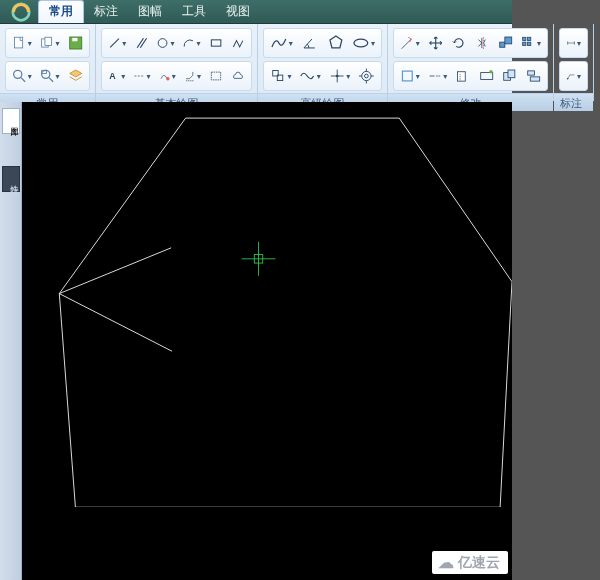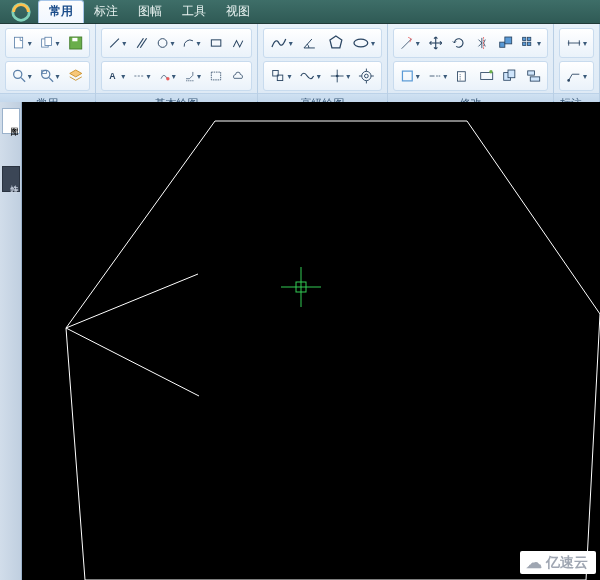--- a/index.html
+++ b/index.html
@@ -1,17 +1,17 @@
 <!DOCTYPE html>
 <html><head>
 <meta charset="utf-8">
 <style>
   * { box-sizing: border-box; margin: 0; padding: 0; font-family: "Microsoft YaHei", SimSun, sans-serif; }
   html, body { width: 600px; height: 580px; overflow: hidden; background: #555; }
-  #app { position: relative; width: 600px; height: 580px; background: #6d28d9; }
+  #app { position: relative; width: 512px; height: 580px; background: #6d28d9; }
 
   
   .menubar {
     display: flex; align-items: flex-end; height: 24px;
     background: linear-gradient(#3e6e68, #2f5a55);
     padding-left: 4px; gap: 0; border-bottom: 1px solid #1f3a37;
   }
   .logo { width: 34px; height: 22px; display: flex; align-items: center; justify-content: center; }
   .tab {
     padding: 2px 10px 3px; font-size: 12px; color: #e8f2f0;

